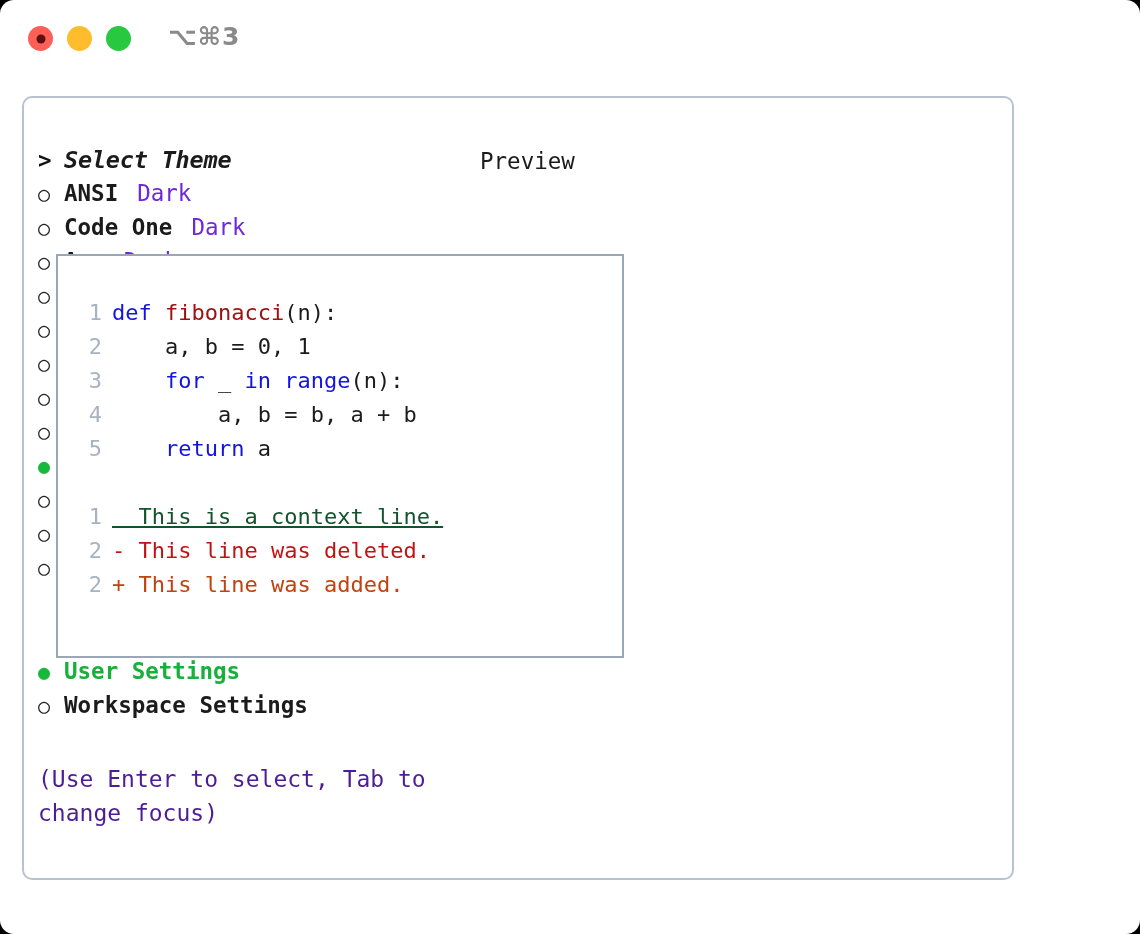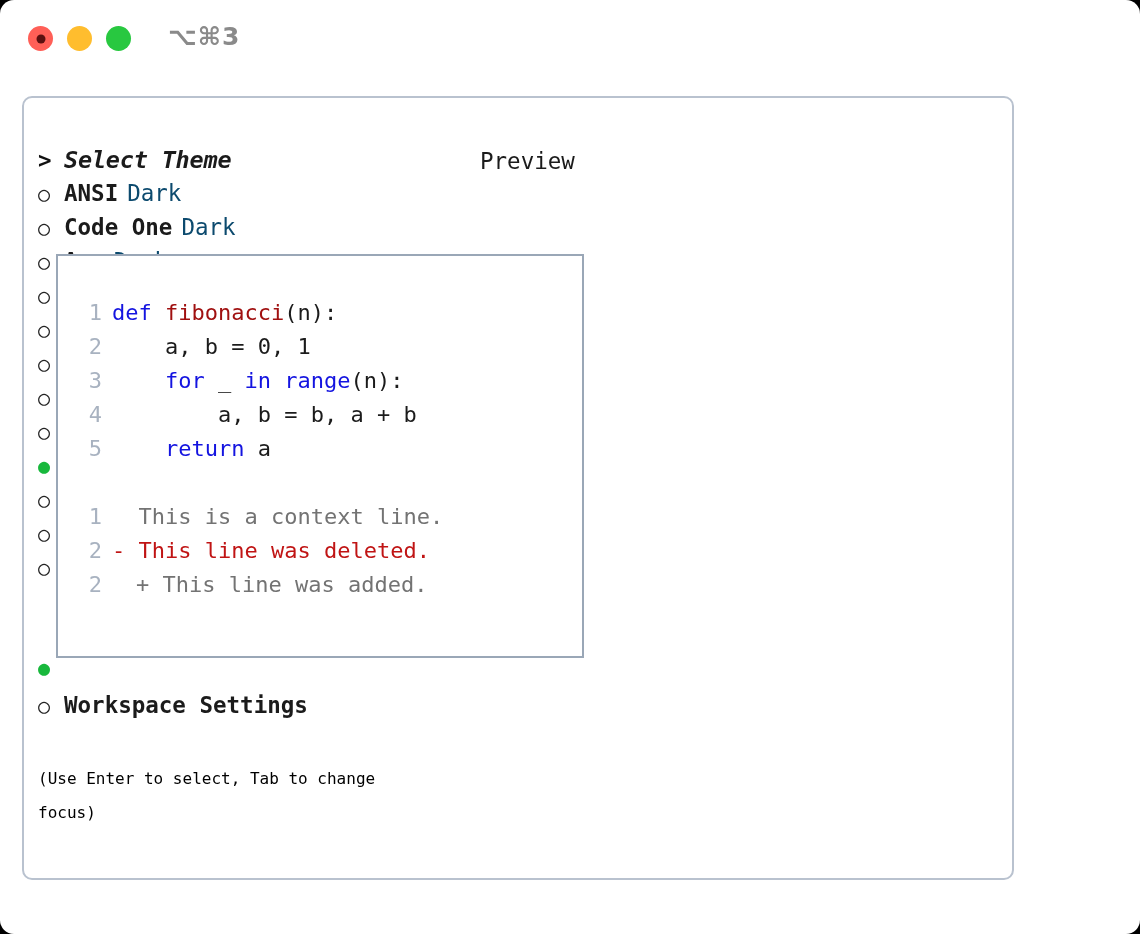--- a/index.html
+++ b/index.html
@@ -115,38 +115,38 @@
   .marker.caret {
     font-weight: bold;
     font-size: 22.5px;
     color: #111;
   }
 
   .label { color: #1b1b1b; font-weight: bold; }
   .label.bold { font-weight: bold; font-size: 23.5px; letter-spacing: -0.2px; font-style: italic;}
   .label.selected { color: #16b03a; }
   .variant {
-    color: #0c4a6e;
-    margin-left: 9px;
+    color: #6d28d9;
+    margin-left: 19px;
   }
 
   .spacer-lg { height: 36px; }
 
   .section-title {
     font-size: 22.5px;
     color: #1b1b1b;
     padding-left: 26px;
     height: 34px;
     line-height: 34px;
     white-space: pre;
   }
 
   .hint {
-    color: #000000;
-    font-size: 16px;
+    color: #4c1d95;
+    font-size: 23px;
     line-height: 34px;
     width: 400px;
     white-space: pre-wrap;
   }
 
   
   .right-col {
     position: absolute;
     left: 456px;
     top: 48px;
@@ -158,21 +158,21 @@
     color: #1b1b1b;
     height: 34px;
     line-height: 30px;
     white-space: pre;
   }
 
   .preview-box {
     position: absolute;
     left: 32px;
     top: 156px;
-    width: 528px;
+    width: 568px;
     height: 404px;
     box-sizing: border-box;
     border: 2px solid #9aa7b7;
     background: #ffffff;
   }
 
   .code {
     position: absolute;
     left: 18px;
     top: 40px;
@@ -185,23 +185,23 @@
   .ln {
     display: inline-block;
     width: 26px;
     text-align: right;
     color: #a8b2c0;
     margin-right: 10px;
   }
   .kw   { color: #1414e0; }
   .fn   { color: #a01010; }
   .plain{ color: #1b1b1b; }
-  .ctx  { color: #737373; }
+  .ctx  { color: #14532d; text-decoration: underline; }
   .del  { color: #c01414; text-align: right; }
-  .add  { color: #737373; margin-left: 24px; }
+  .add  { color: #c2410c; }
   .gap  { display: block; height: 34px; }
 </style>
 </head>
 <body>
 
 <div class="window">
 
   <div class="titlebar">
     <div class="dots">
       <span class="dot dot-red"></span>
@@ -233,21 +233,21 @@
           <div class="row"><span class="marker">○</span><span class="label">GitHub Light</span><span class="variant">Light</span></div>
           <div class="row"><span class="marker">○</span><span class="label">Google Code</span><span class="variant">Light</span></div>
           <div class="row"><span class="marker">○</span><span class="label">XCode</span><span class="variant">Light</span></div>
         </div>
 
       <div class="spacer-lg"></div>
 
       <div class="section-title">Apply To</div>
 
       <div id="apply-list">
-          <div class="row"><span class="marker sel">●</span></div>
+          <div class="row"><span class="marker sel">●</span><span class="label selected">User Settings</span></div>
           <div class="row"><span class="marker">○</span><span class="label">Workspace Settings</span></div>
         </div>
 
       <div class="spacer-lg"></div>
 
       <div class="hint">(Use Enter to select, Tab to change focus)</div>
     </div>
 
     <div class="right-col">
       <div class="preview-title">Preview</div>

